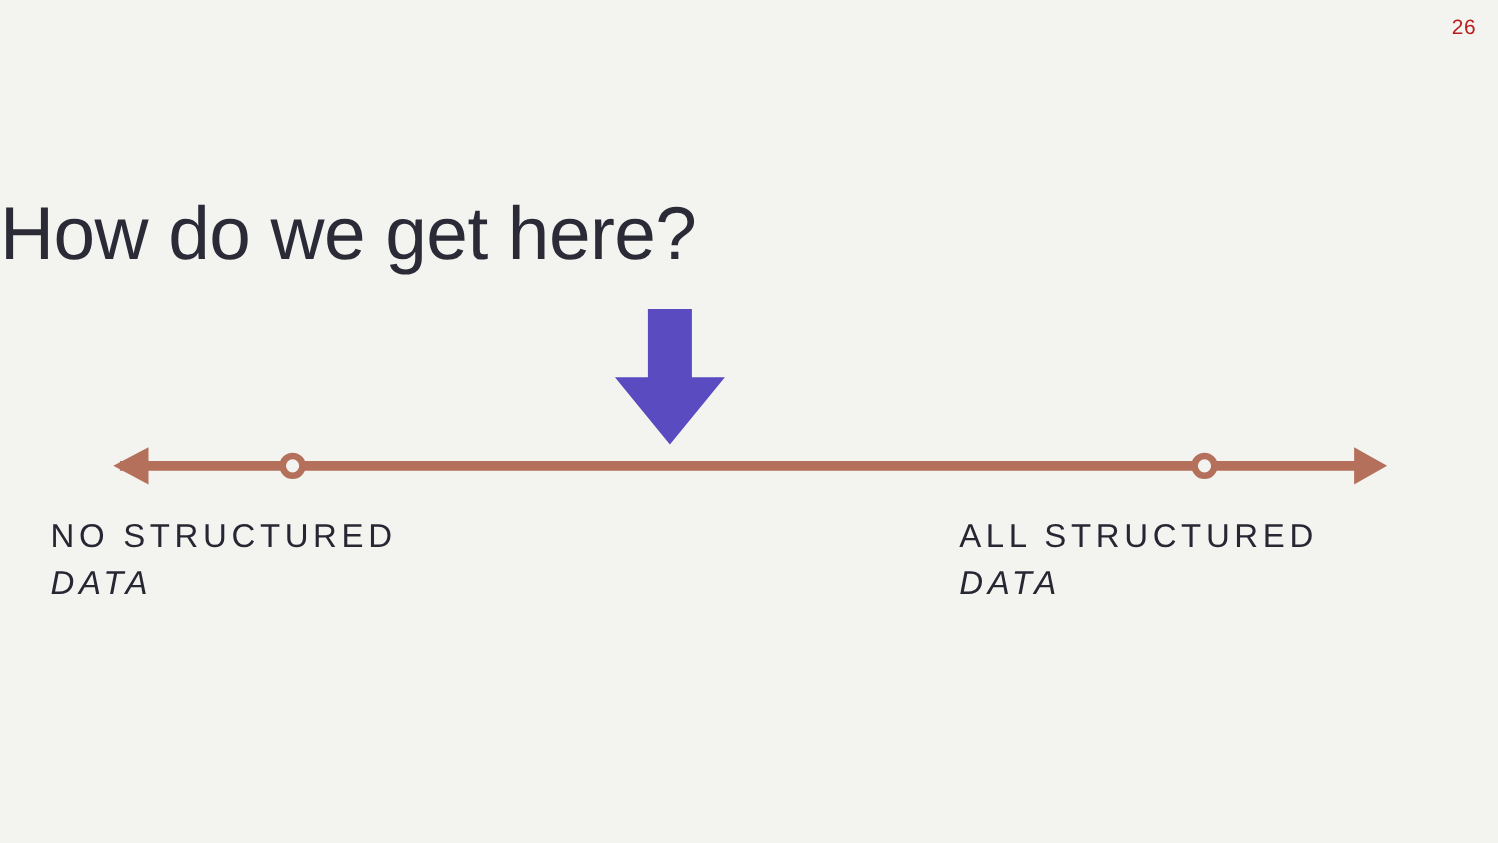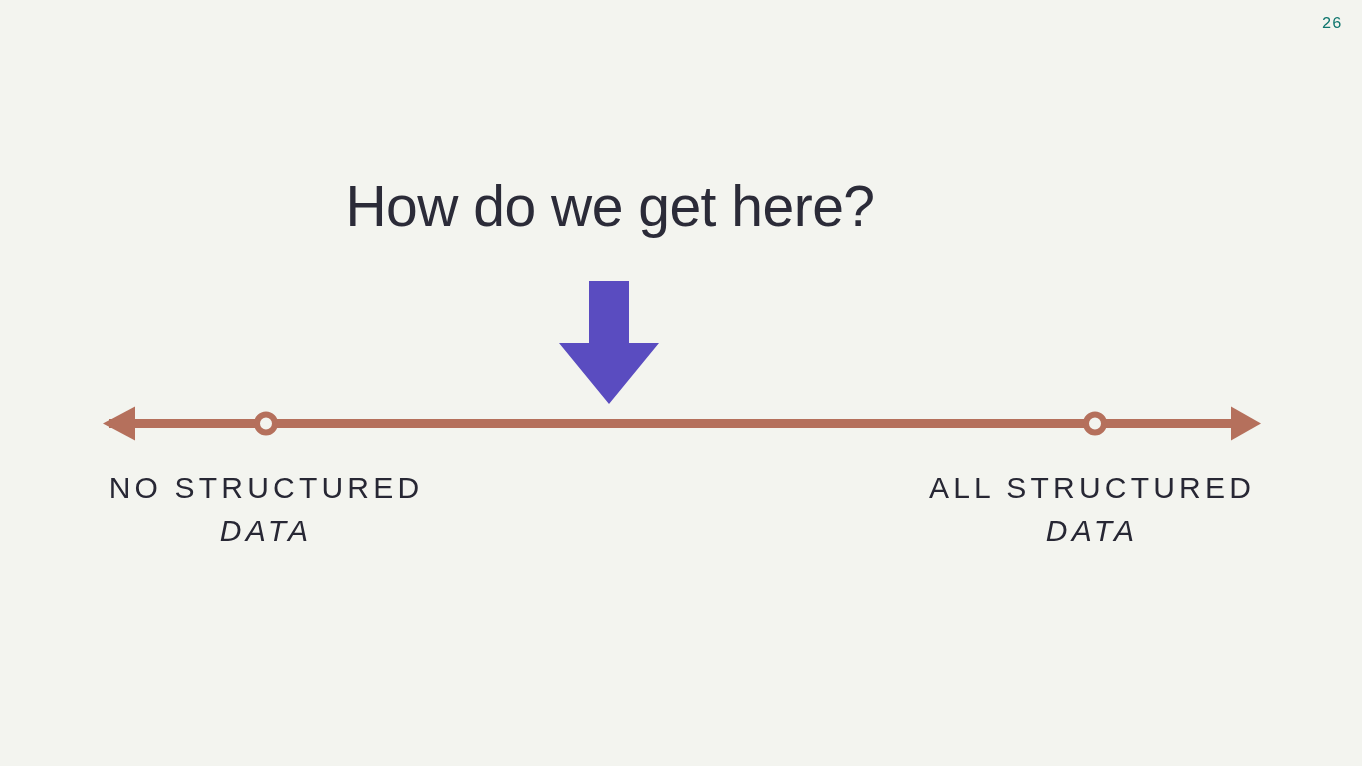--- a/index.html
+++ b/index.html
@@ -17,37 +17,36 @@
     width: 1362px;
     height: 766px;
     background: #f3f4ef;
   }
 
   
   #page-number {
     position: absolute;
     top: 16px;
     right: 20px;
-    font-family: Liberation Mono, monospace;
-    font-size: 16px;
+    font-family: Liberation Sans, sans-serif;
+    font-size: 19px;
     font-weight: 400;
-    color: #0f766e;
+    color: #b91c1c;
     letter-spacing: 0.5px;
     line-height: 1;
   }
 
   
   #title {
     position: absolute;
     left: 0;
     top: 178px;
     width: 1220px;
-    text-align: center;
     font-family: "Liberation Sans", sans-serif;
-    font-size: 57px;
+    font-size: 68px;
     font-weight: 300;
     color: #2b2b38;
     letter-spacing: -0.5px;
     line-height: 1;
     white-space: nowrap;
   }
 
   
   #down-arrow {
     position: absolute;
@@ -69,21 +68,21 @@
   
   .axis-label {
     position: absolute;
     top: 466px;
     font-family: "Liberation Sans", sans-serif;
     font-size: 30px;
     font-weight: 400;
     color: #272734;
     letter-spacing: 4.2px;
     line-height: 43px;
-    text-align: center;
+    text-align: left;
     text-transform: uppercase;
   }
   #label-left {
     left: 46px;
     width: 440px;
   }
   #label-right {
     left: 872px;
     width: 440px;
   }

